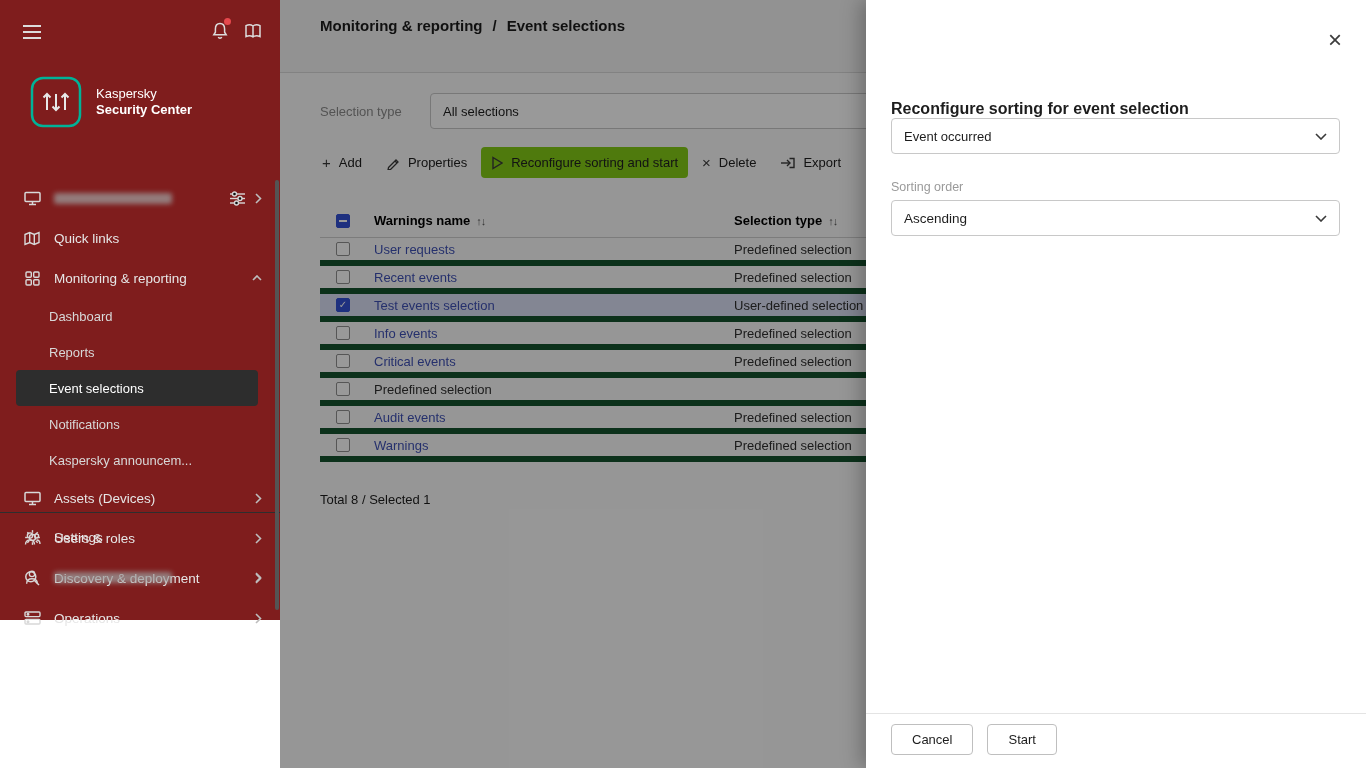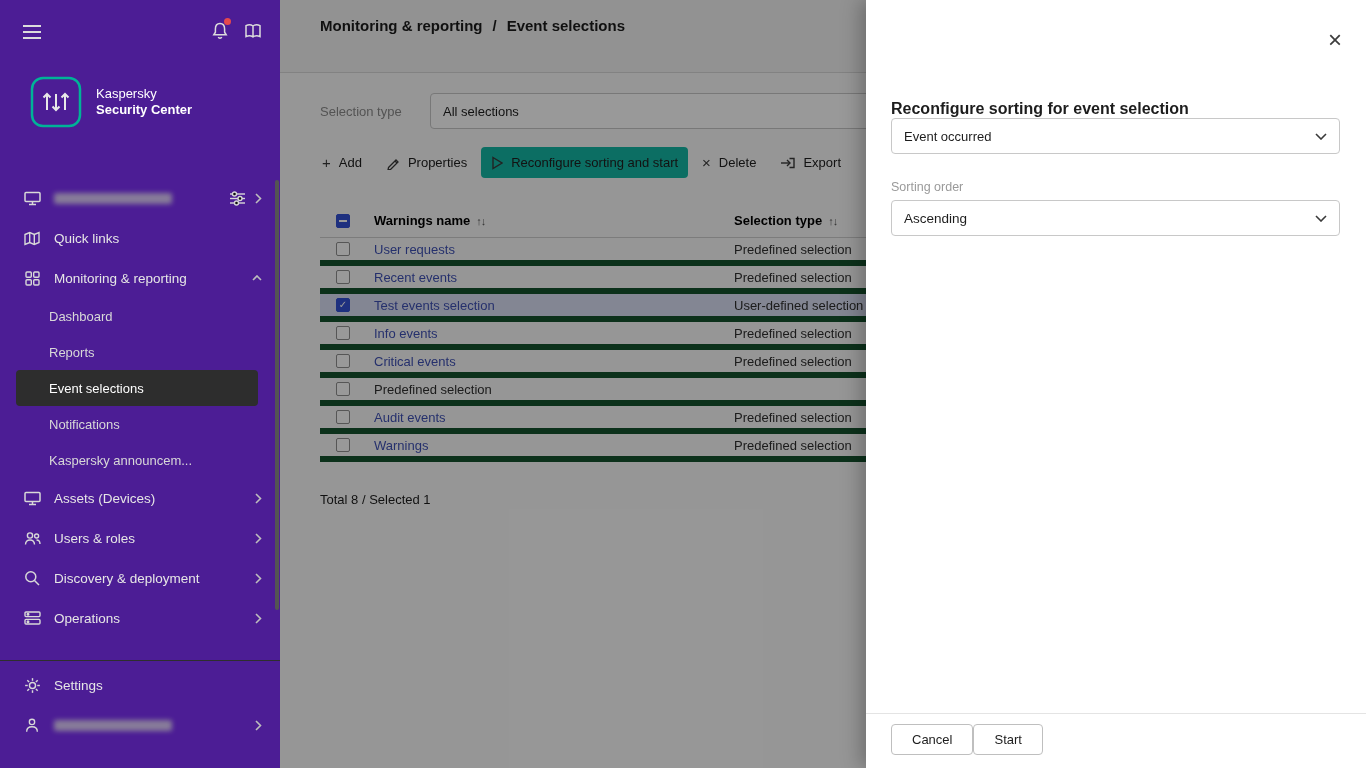--- a/index.html
+++ b/index.html
@@ -1,22 +1,22 @@
 <!DOCTYPE html>
 <html><head>
 <meta charset="utf-8">
 <style>
   * { box-sizing: border-box; margin: 0; padding: 0; }
   html,body { width:1366px; height:768px; overflow:hidden; background:#fff;
     font-family:"Liberation Sans", sans-serif; }
   .stage { position:relative; width:1366px; height:768px; }
 
   
-  .sidebar { position:absolute; left:0; top:0; width:280px; height:768px;
-    background:#4c1d95; color:#e8e8e8; z-index:2; }
+  .sidebar { position:absolute; left:0; top:0; width:280px; height:620px;
+    background:#7f1d1d; color:#e8e8e8; z-index:2; }
   .sb-top { position:relative; height:64px; }
   .icon-btn { position:absolute; cursor:pointer; }
   .bell-wrap { position:absolute; left:211px; top:21px; }
   .bell-dot { position:absolute; right:-2px; top:-3px; width:7px; height:7px;
     border-radius:50%; background:#e5484d; }
   .logo { display:flex; align-items:center; gap:14px; margin:12px 0 0 30px; }
   .logo-text { font-size:13px; line-height:16px; color:#fff; }
   .logo-text .l2 { font-weight:700; }
 
   .nav { margin-top:50px; }
@@ -43,21 +43,21 @@
   .filter-row { margin:20px 0 0 40px; display:flex; align-items:center; }
   .filter-label { font-size:13px; color:#8b8b8b; width:88px; }
   .dd { height:34px; background:#fff; border:1px solid #c8c8c8; border-radius:4px;
     display:flex; align-items:center; justify-content:space-between; padding:17px 12px;
     font-size:13px; color:#1d1d1d; cursor:pointer; }
   .filter-dd { width:560px; margin-left:22px; }
 
   .toolbar { margin:18px 0 0 32px; display:flex; align-items:center; gap:4px; }
   .tb-btn { display:flex; align-items:center; gap:8px; padding:8px 10px;
     font-size:13px; color:#202020; border-radius:4px; cursor:pointer; white-space:nowrap; }
-  .tb-btn.active { background:#14b8a6; }
+  .tb-btn.active { background:#84cc16; }
   .tb-glyph { font-size:15px; line-height:1; color:#3a3a3a; }
 
   .table { margin:26px 0 0 40px; width:760px; font-size:13px; }
   .trow { display:grid; grid-template-columns:46px 360px 1fr; align-items:center; }
   .thead { height:34px; font-weight:700; border-bottom:1px solid #cfcfcf; }
   .tbody-row { height:28px; border-bottom:6px solid #14532d; }
   .tbody-row.selected { background:#dbe0f5; }
   .cell-pad { padding-left:8px; }
   .link { color:#3f51b5; cursor:pointer; }
   .type-cell { color:#2f2f2f; white-space:nowrap; }
@@ -79,21 +79,21 @@
   .drawer { position:absolute; top:0; right:0; width:500px; height:768px;
     background:#fff; z-index:10; box-shadow:-6px 0 18px rgba(0,0,0,.25); }
   .drawer-close { position:absolute; top:28px; right:24px; font-size:24px;
     color:#3c3c3c; cursor:pointer; line-height:1; }
   .drawer-body { padding:100px 26px 0 25px; }
   .drawer-title { font-size:16px; font-weight:700; color:#1d1d1d; }
   .fld-label { font-size:12.5px; color:#9a9a9a; margin-top:17px; }
   .fld-label + .dd { margin-top:6px; font-size:13.5px; }
   .fld-label.second { margin-top:26px; }
   .drawer-footer { position:absolute; bottom:0; left:0; right:0; height:55px;
-    border-top:1px solid #e4e4e4; display:flex; padding:10px 0 0 25px; }
+    border-top:1px solid #e4e4e4; display:flex; gap:14px; padding:10px 0 0 25px; }
   .btn { height:31px; padding:0 20px; background:#fff; border:1px solid #bfbfbf;
     border-radius:4px; font-size:13px; color:#1d1d1d; cursor:pointer;
     font-family:"Liberation Sans", sans-serif; }
 
   svg { display:block; }
 </style>
 </head>
 <body>
 
 <div class="stage">

